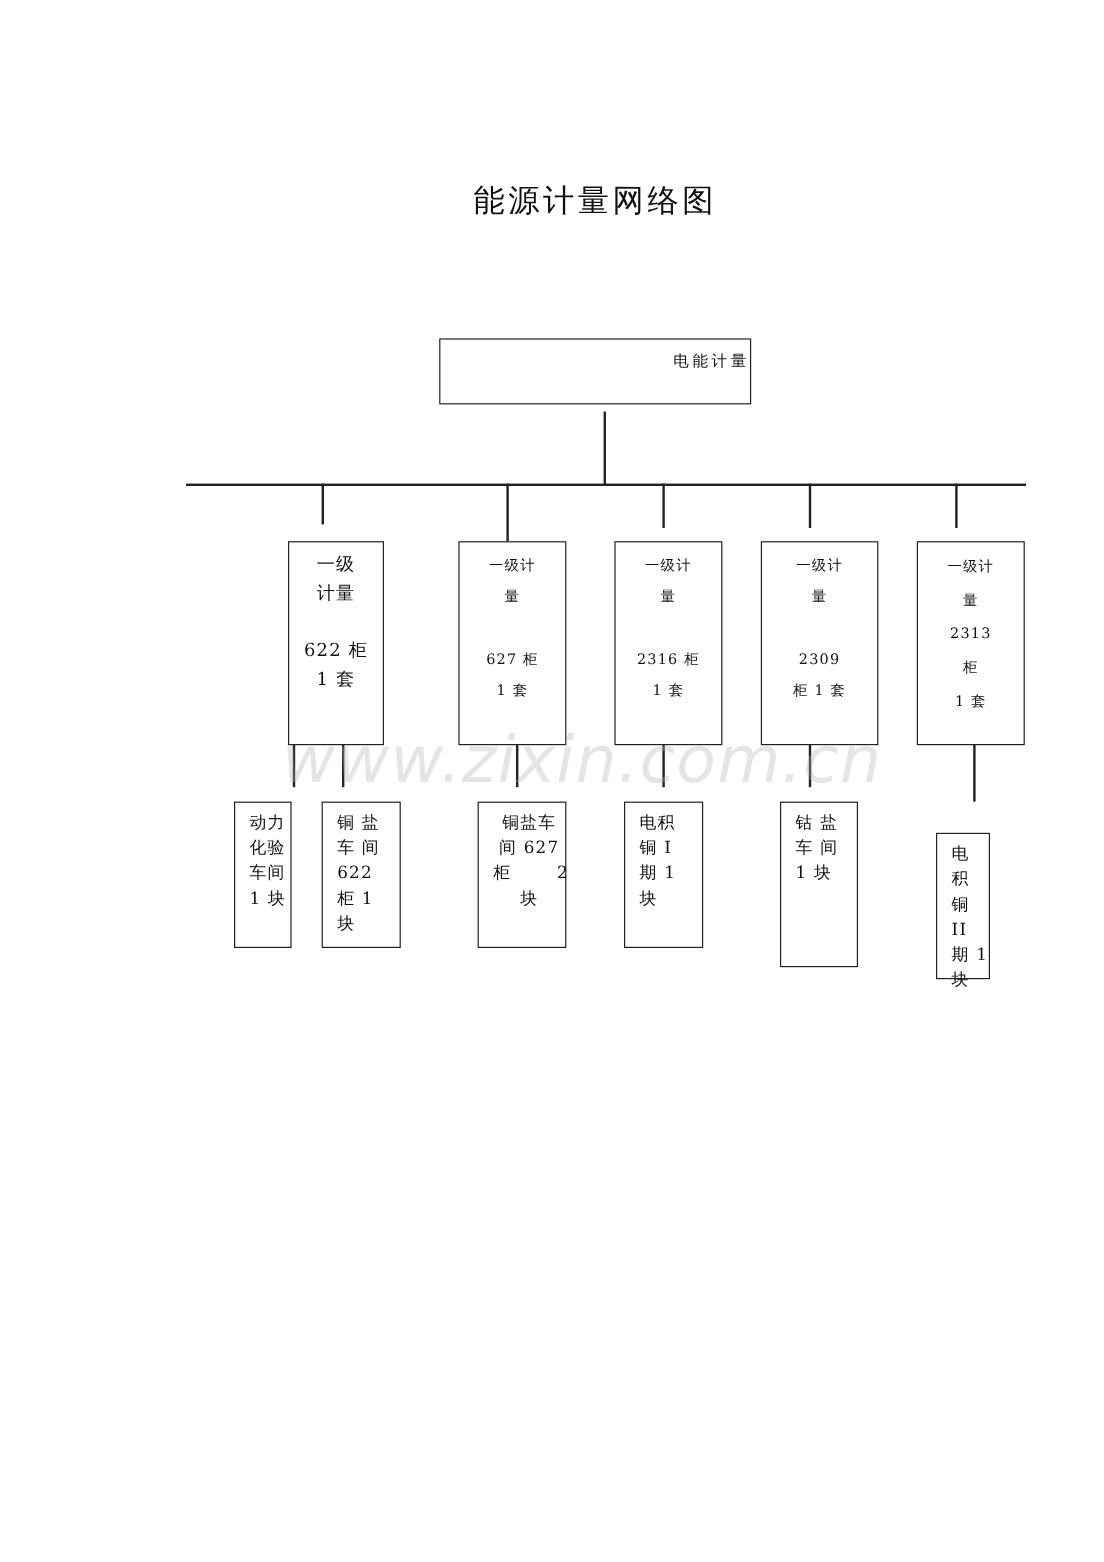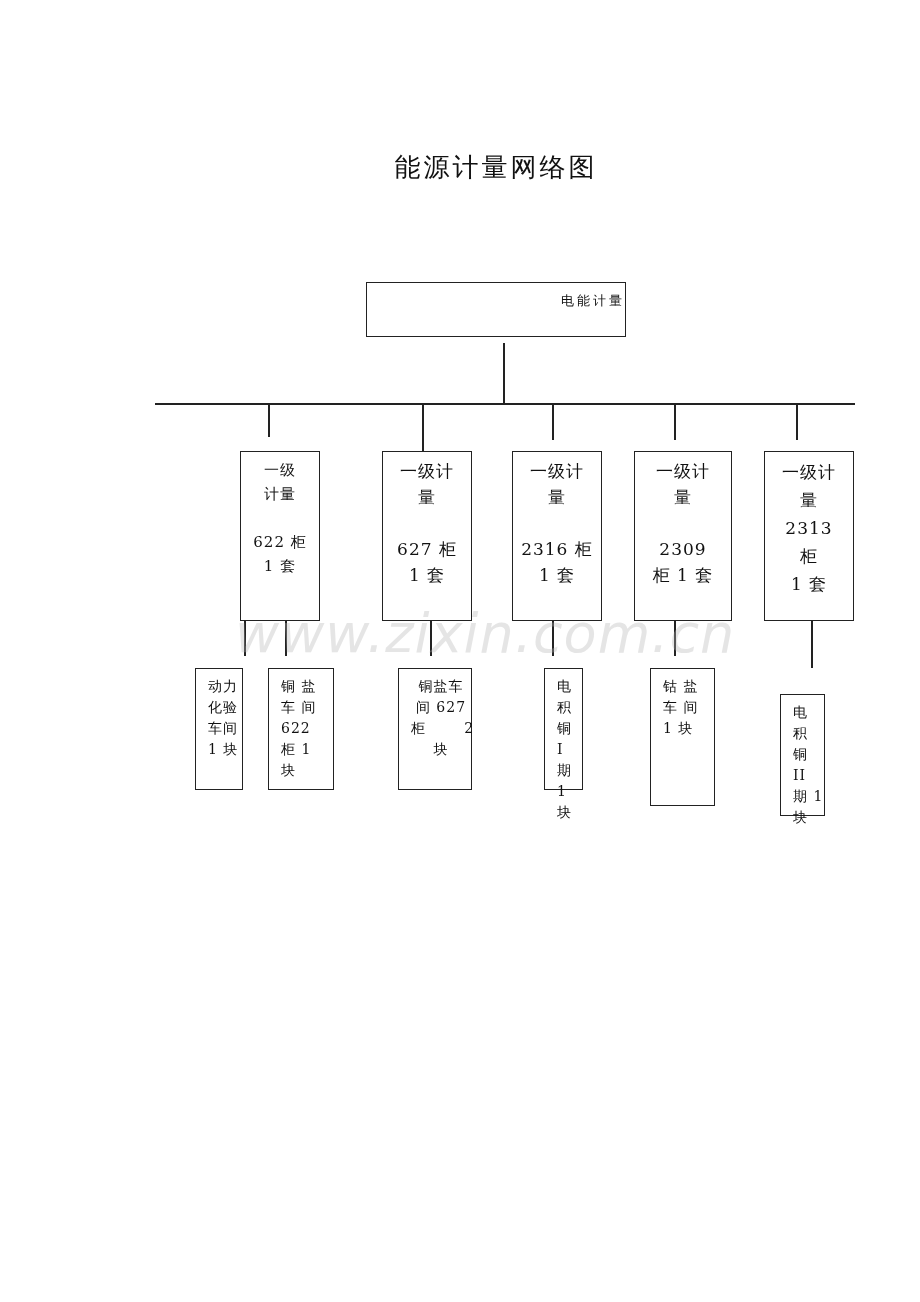--- a/index.html
+++ b/index.html
@@ -6,21 +6,21 @@
   body { width: 920px; height: 1302px; position: relative; overflow: hidden;
          font-family: "DejaVu Serif", "Liberation Serif", serif; color: #111; }
   .abs { position: absolute; }
   .title { left: 0; width: 992px; top: 150px; text-align: center; font-size: 26px; letter-spacing: 3px;
            font-family: "DejaVu Sans", sans-serif; }
   .box { position: absolute; border: 1.5px solid #222; box-sizing: border-box; background: #fff; }
   .root-label { width: 100%; text-align: right; font-size: 13px; letter-spacing: 3px; margin-top: 9px;
                 font-family: Liberation Sans, sans-serif; }
   .hline { position: absolute; height: 1.5px; background: #222; }
   .vline { position: absolute; width: 1.5px; background: #222; }
-  .l1-text { text-align: center; white-space: pre-line; font-size: 17px; line-height: 27px; letter-spacing: 1px; }
+  .l1-text { text-align: center; white-space: pre-line; font-size: 12px; line-height: 27px; letter-spacing: 1px; }
   .l1-small { font-size: 15px; line-height: 24px; }
   .l2-text { white-space: pre-line; font-size: 14px; line-height: 21px; letter-spacing: 1px; padding-left: 12px; padding-top: 7px; }
   .watermark { left: 235px; top: 602px; font-size: 54px; color: rgba(180,180,180,0.35);
                font-family: "DejaVu Sans", sans-serif; letter-spacing: 1px; pointer-events: none; font-style: italic; }
 </style>
 </head>
 <body>
 
 <div class="abs title">能源计量网络图</div>
 
@@ -92,21 +92,21 @@
 622
 柜  1
 块</div>
 </div>
 <div class="box" style="left:398px; top:668px; width:74px; height:122px; overflow:visible;">
   <div class="l2-text" style="white-space:pre;text-align:center;">铜盐车
 间 627
 柜       2
 块</div>
 </div>
-<div class="box" style="left:520px; top:668px; width:39px; height:122px;margin-left:24px;">
+<div class="box" style="left:520px; top:668px; width:66px; height:122px;">
   <div class="l2-text">电积
 铜 I
 期 1
 块</div>
 </div>
 <div class="box" style="left:650px; top:668px; width:65px; height:138px;">
   <div class="l2-text">钴  盐
 车 间
 1 块</div>
 </div>

